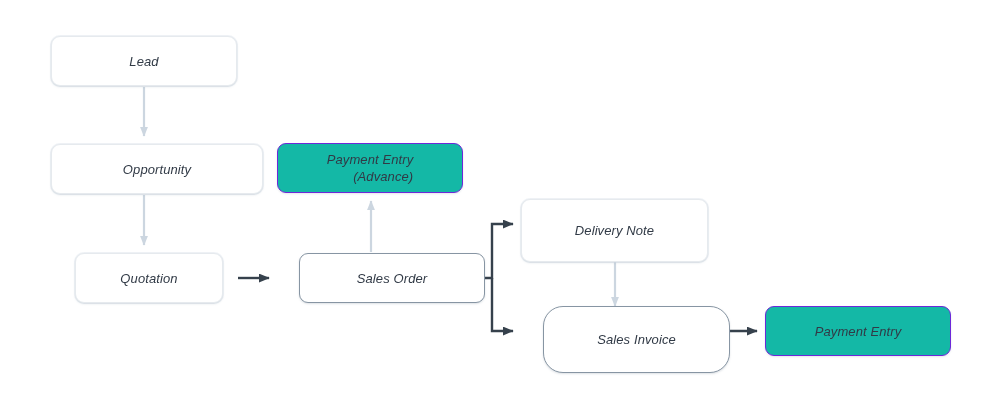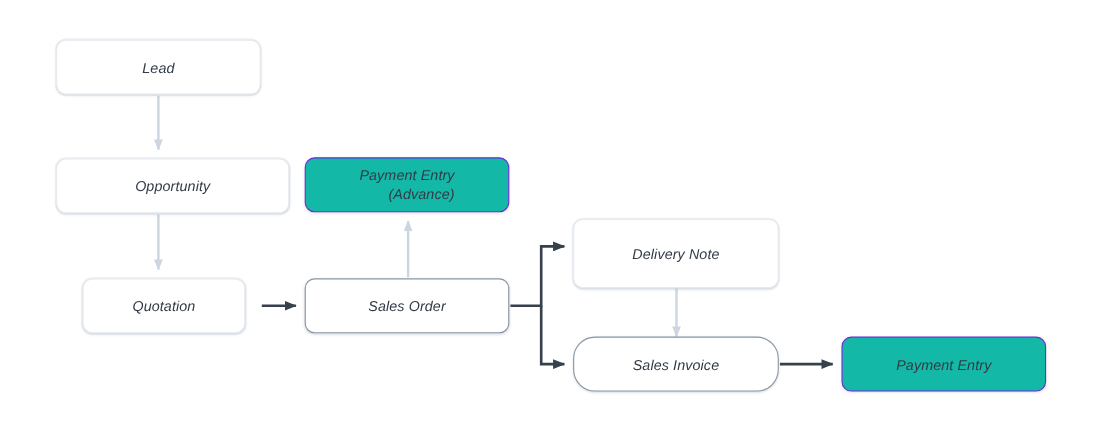--- a/index.html
+++ b/index.html
@@ -43,20 +43,21 @@
   }
   .node.plain {
     background: #ffffff;
     border: 1px solid #e6eaee;
     box-shadow: 0 1px 2px rgba(150,165,180,0.30), 0 0 0 1px rgba(228,234,240,0.55);
   }
   .node.active {
     background: #ffffff;
     border: 1.4px solid #8795a3;
     box-shadow: 0 1px 2px rgba(120,136,152,0.25);
+    margin-left: 22px;
   }
   .node.filled {
     background: #14b8a6;
     border: 1px solid #6d28d9;
     box-shadow: 0 1px 2px rgba(150,165,180,0.25);
   }
   .node-label {
     display: block;
     white-space: pre-line;
   }
@@ -130,21 +131,21 @@
   </div>
 
   <div class="node active" style="left:277px; top:253px; width:186px; height:50px;">
     <span class="node-label">Sales Order</span>
   </div>
 
   <div class="node plain" style="left:521px; top:199px; width:187px; height:63px;">
     <span class="node-label">Delivery Note</span>
   </div>
 
-  <div class="node active" style="left:521px; top:306px; width:187px; height:50px;border-radius:20px;">
+  <div class="node active" style="left:521px; top:306px; width:187px; height:67px;border-radius:20px;">
     <span class="node-label">Sales Invoice</span>
   </div>
 
   <div class="node filled" style="left:765px; top:306px; width:186px; height:50px;">
     <span class="node-label">Payment Entry</span>
   </div>
 
 </div>
 
 </body></html>

